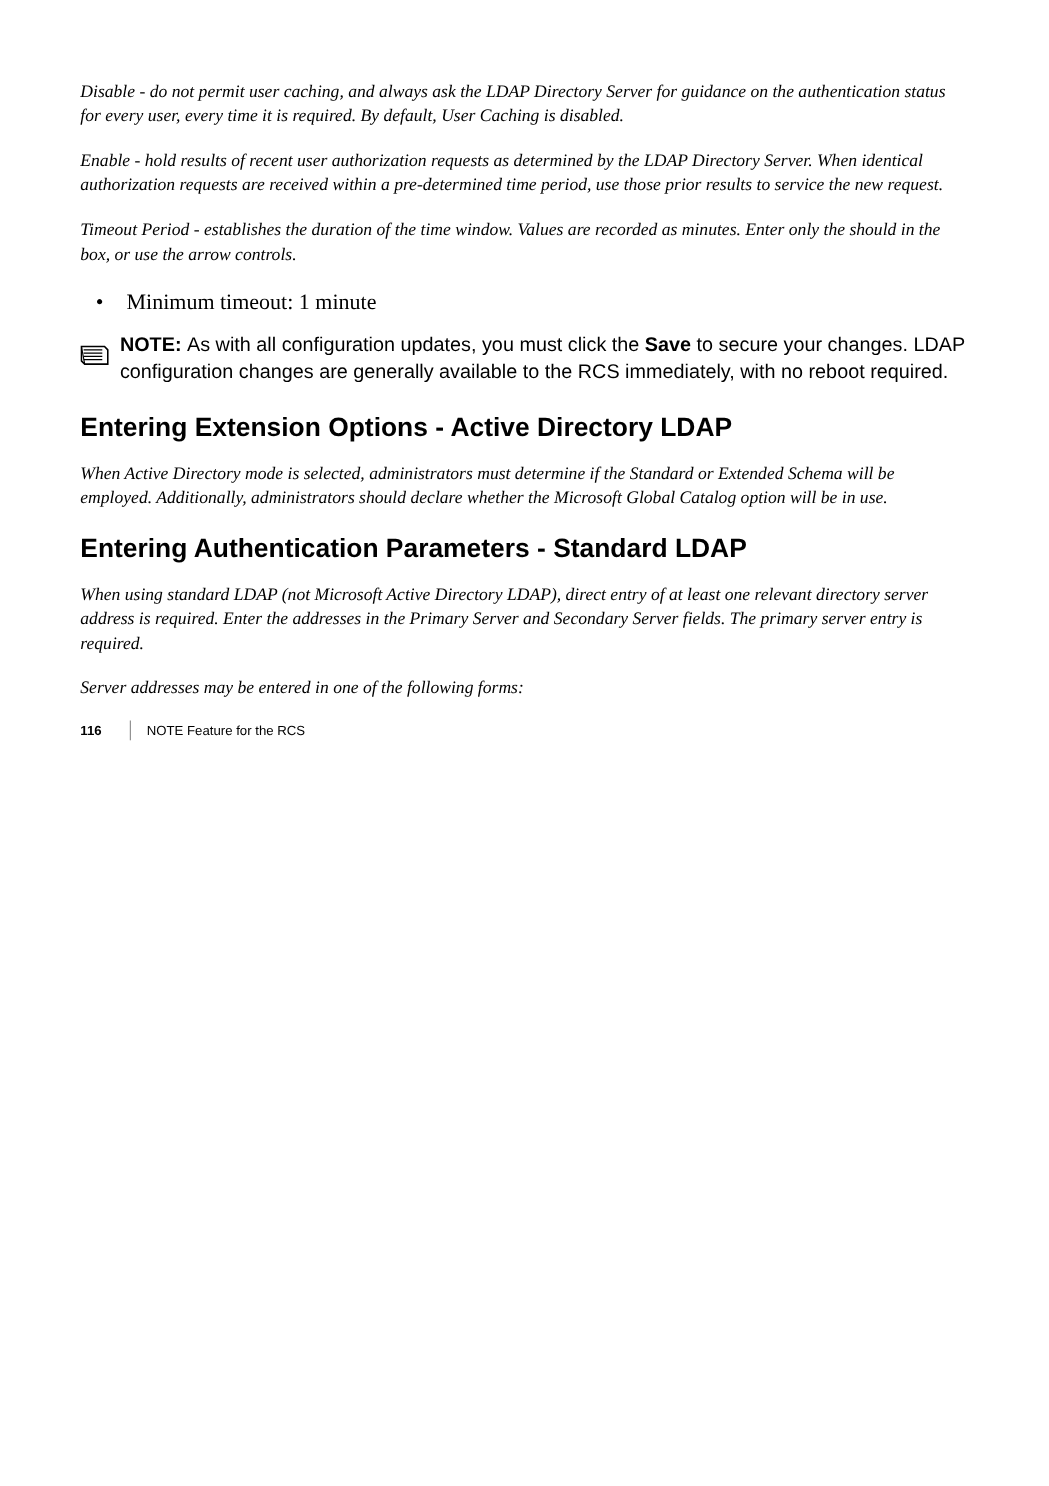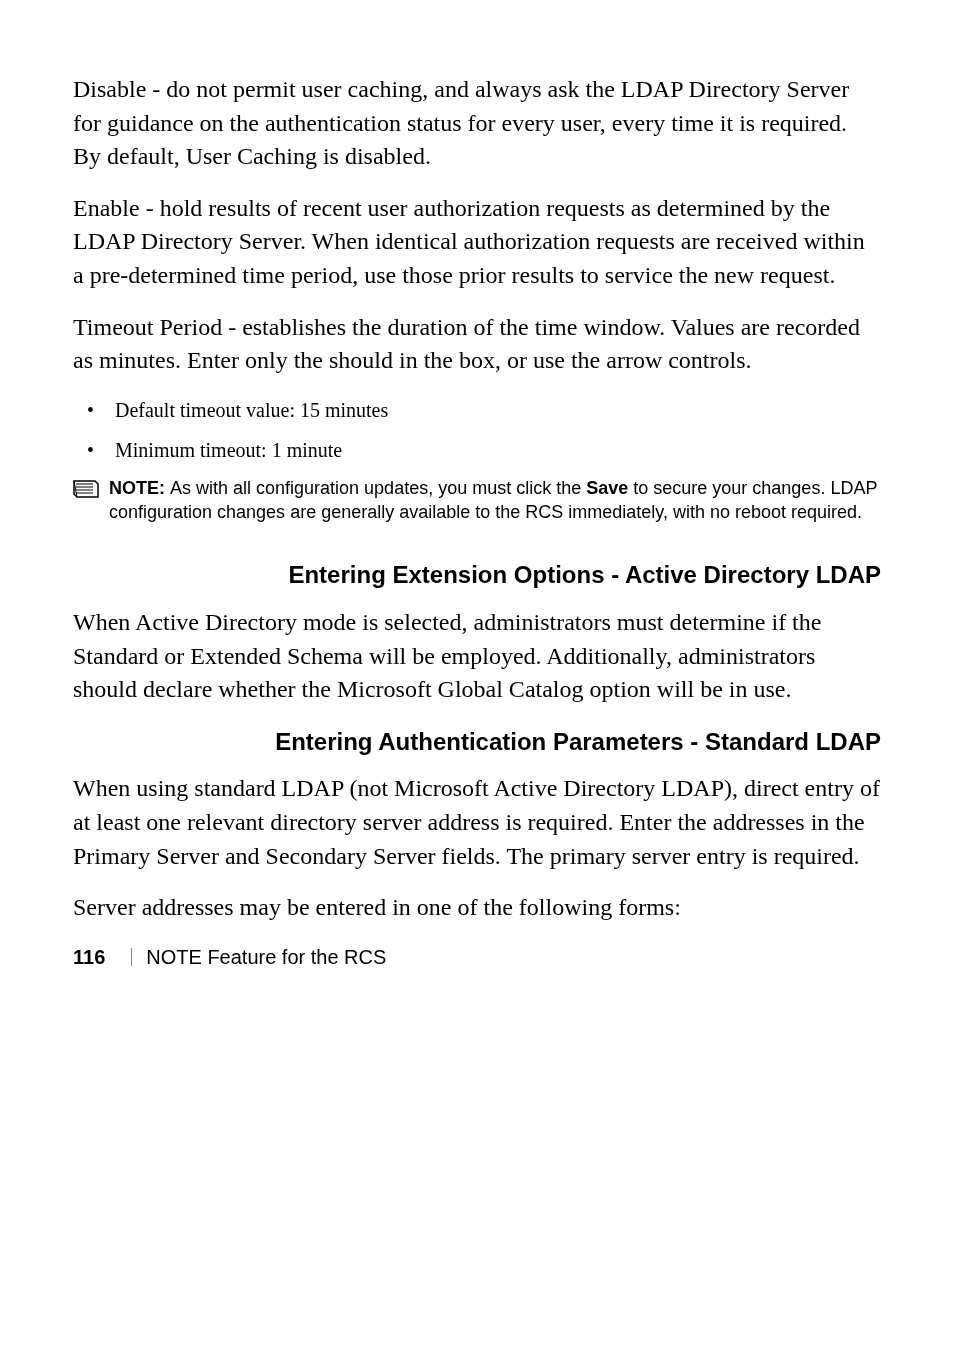--- a/index.html
+++ b/index.html
@@ -9,44 +9,45 @@
     }
     body {
       font-family: Georgia, 'Times New Roman', serif;
       background: #fff;
       color: #000;
       padding: 73px 73px 50px 73px;
       width: 954px;
       line-height: 1.4;
     }
     .para {
-      font-size: 24px;
+      font-size: 16px;
       margin-bottom: 18px;
+      font-style: italic;
     }
     .bullet-list {
       list-style: none;
       margin-top: 8px;
       margin-bottom: 12px;
     }
     .bullet-list li {
       font-size: 20px;
       padding-left: 42px;
       position: relative;
       margin-bottom: 12px;
     }
     .bullet-list li::before {
       content: "•";
       position: absolute;
       left: 14px;
       font-size: 20px;
     }
     .note-block {
       display: flex;
-      align-items: flex-start;
-      margin-bottom: 34px;
+      align-items: center;
+      margin-bottom: 22px;
       padding-left: 0;
     }
     .note-icon {
       flex-shrink: 0;
       margin-right: 10px;
       margin-top: 3px;
     }
     .note-text {
       font-family: Arial, Helvetica, sans-serif;
       font-size: 18px;
@@ -57,25 +58,24 @@
     }
     .bold-inline {
       font-weight: bold;
     }
     .section-heading {
       font-family: Arial, Helvetica, sans-serif;
       font-size: 24px;
       font-weight: bold;
       margin-top: 12px;
       margin-bottom: 14px;
-      text-align: right;
     }
     .footer {
       font-family: Arial, Helvetica, sans-serif;
-      font-size: 20px;
+      font-size: 12px;
       display: flex;
       align-items: center;
     }
     .page-number {
       font-weight: bold;
       margin-right: 26px;
     }
     .footer-divider {
       display: inline-block;
       width: 1px;
@@ -91,21 +91,20 @@
 </head>
 <body>
 
 <p class="para">Disable - do not permit user caching, and always ask the LDAP Directory Server for guidance on the authentication status for every user, every time it is required. By default, User Caching is disabled.</p>
 
 <p class="para">Enable - hold results of recent user authorization requests as determined by the LDAP Directory Server. When identical authorization requests are received within a pre-determined time period, use those prior results to service the new request.</p>
 
 <p class="para">Timeout Period - establishes the duration of the time window. Values are recorded as minutes. Enter only the should in the box, or use the arrow controls.</p>
 
 <ul class="bullet-list">
-  <li>Default timeout value: 15 minutes</li>
   <li>Minimum timeout: 1 minute</li>
 </ul>
 
 <div class="note-block">
   <span class="note-icon">
     <svg width="26" height="20" viewBox="0 0 26 20">
       <path d="M 1 2 L 22 2 L 25 5 L 25 18 L 4 18 L 1 15 Z" fill="#fff" stroke="#000" stroke-width="1.5"></path>
       <path d="M 3 5 L 20 5 M 3 8 L 20 8 M 3 11 L 20 11 M 3 14 L 20 14" stroke="#000" stroke-width="1.2"></path>
       <path d="M 1 2 L 4 18" stroke="#000" stroke-width="1"></path>
     </svg>

